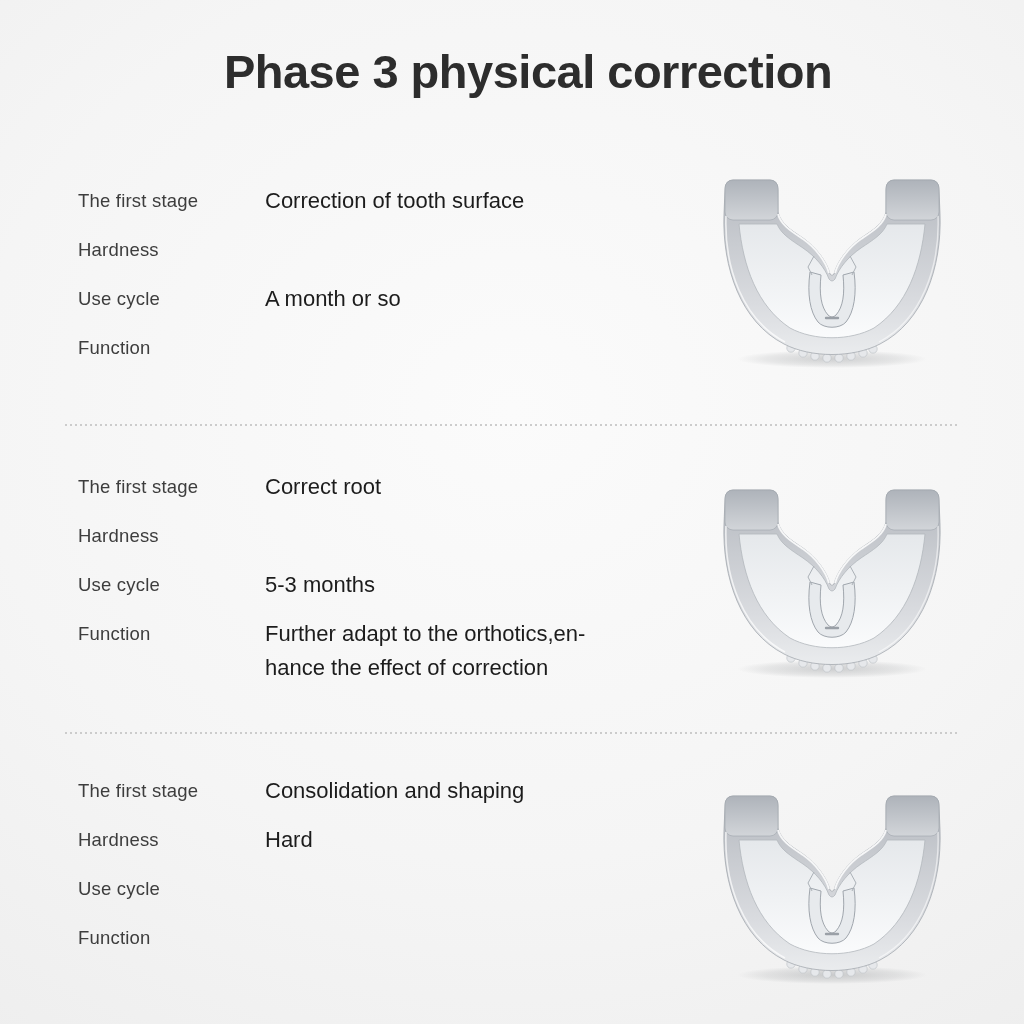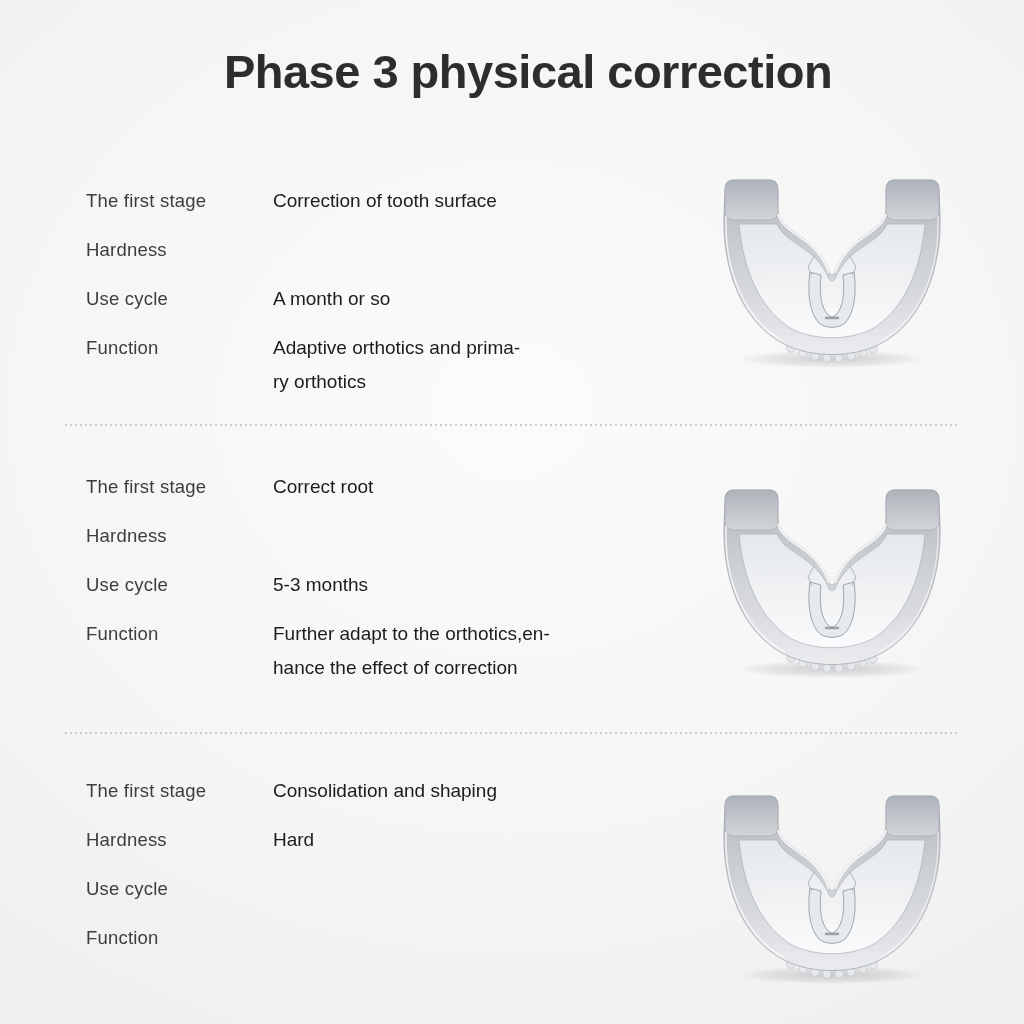--- a/index.html
+++ b/index.html
@@ -19,31 +19,31 @@
     position:relative;width:1024px;height:1024px;
     background:radial-gradient(95% 80% at 50% 40%, #fbfbfb 0%, #f5f5f5 55%, var(--page_bg,#ededed) 100%);
   }
   .title{
     position:absolute;top:44px;left:16px;width:100%;
     text-align:center;
     font-size:47px;font-weight:bold;letter-spacing:-0.5px;
     color:var(--title_text,#2d2d2d);
   }
   .stage-block{
-    position:absolute;left:86px;width:622px;
+    position:absolute;left:78px;width:622px;
   }
   .row{display:flex;align-items:flex-start;margin-bottom:15px;}
   .lbl{
     width:187px;flex:0 0 187px;
     font-size:18.5px;line-height:34px;letter-spacing:.2px;
     color:var(--label_text,#3d3d3d);
   }
   .val{
     flex:1;
-    font-size:19px;line-height:34px;
+    font-size:22px;line-height:34px;
     color:var(--value_text,#1c1c1c);
     white-space:pre-line;
   }
   .divider{
     position:absolute;left:65px;width:895px;height:2px;
     background:repeating-linear-gradient(90deg, var(--divider_dot,#c7c7c7) 0 2px, transparent 2px 5px);
     opacity:.9;
   }
   .divider.d1{top:424px;}
   .divider.d2{top:732px;}
@@ -118,22 +118,20 @@
     </div>
     <div class="row">
       <span class="lbl">Hardness</span>
     </div>
     <div class="row">
       <span class="lbl">Use cycle</span>
       <span class="val">A month or so</span>
     </div>
     <div class="row">
       <span class="lbl">Function</span>
-      <span class="val">Adaptive orthotics and prima-
-ry orthotics</span>
     </div>
   </section>
   <svg class="trainer t1" viewBox="0 0 230 200" role="img" aria-label="clear-orthodontic-trainer-top-view">
       <use href="#trainer"></use>
     </svg>
 
   <div class="divider d1"></div>
 
   <section class="stage-block" style="top:470px">
     <div class="row">

